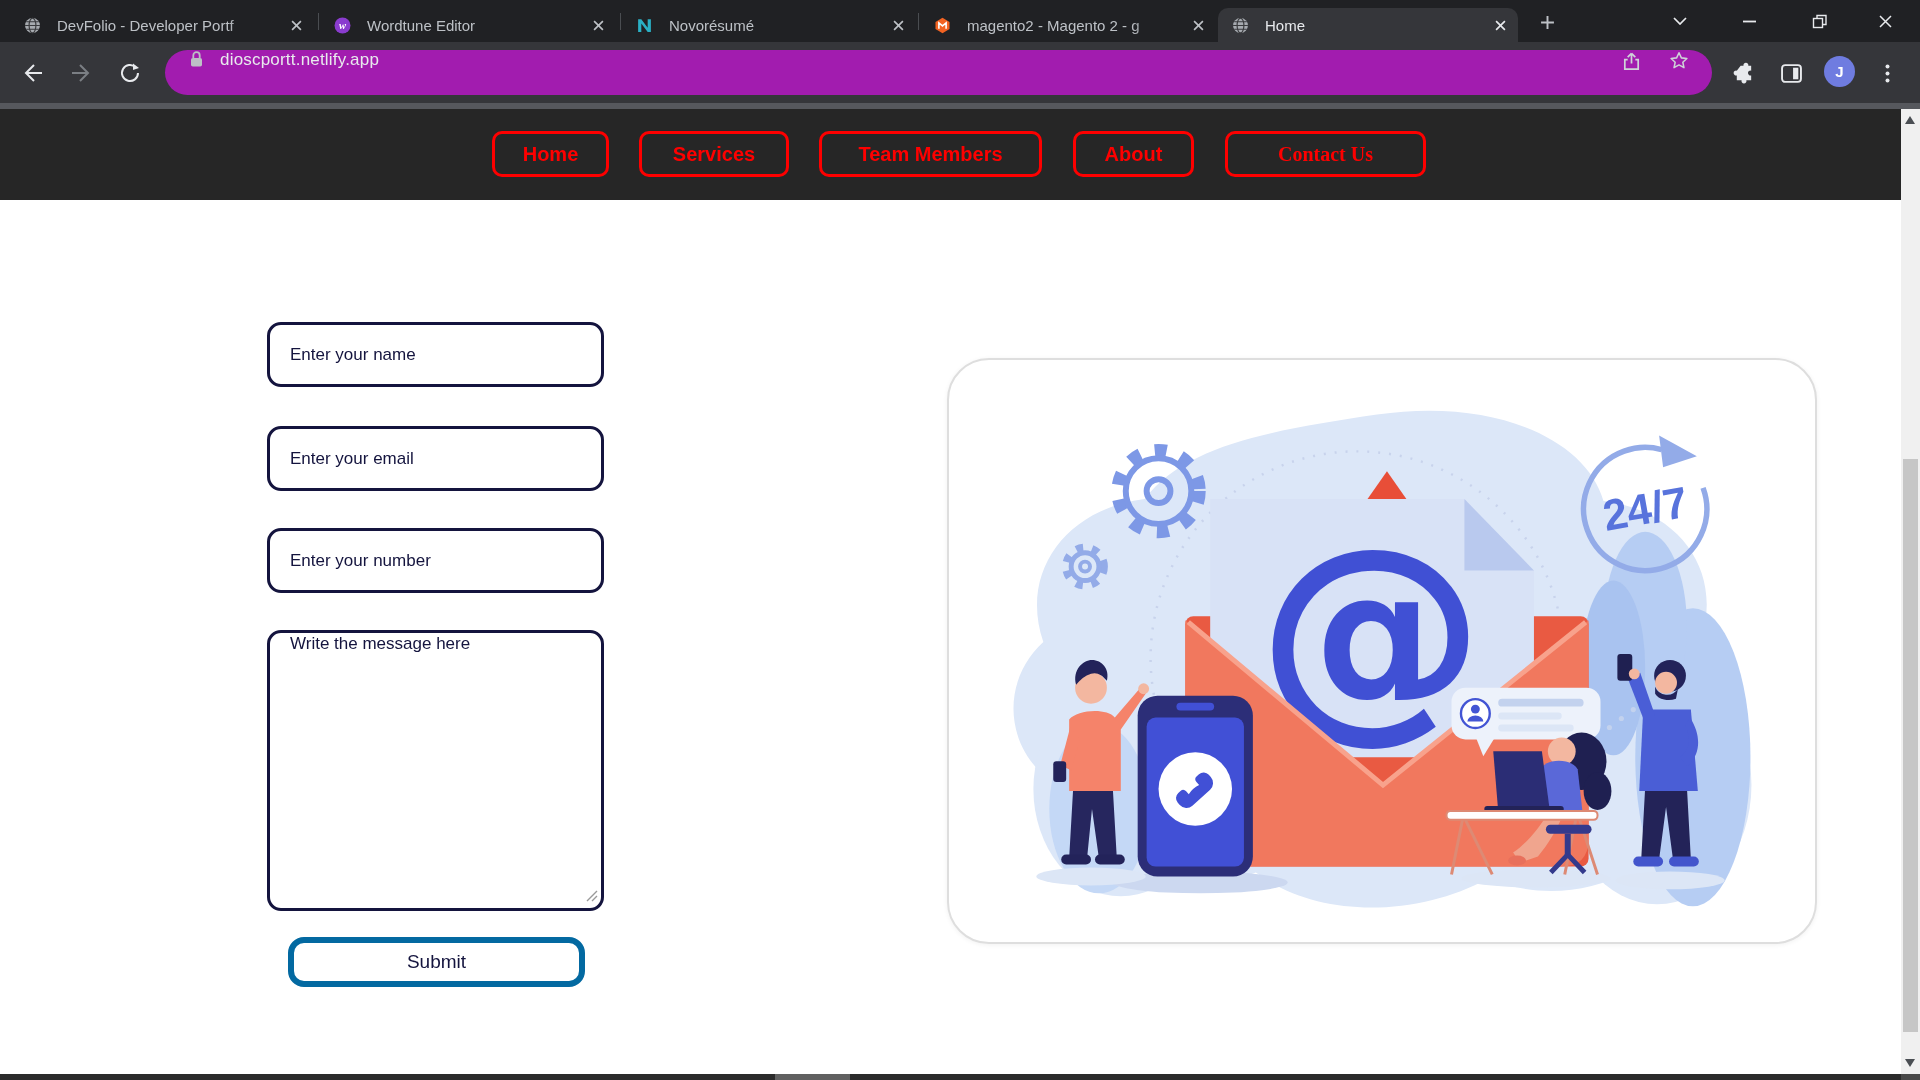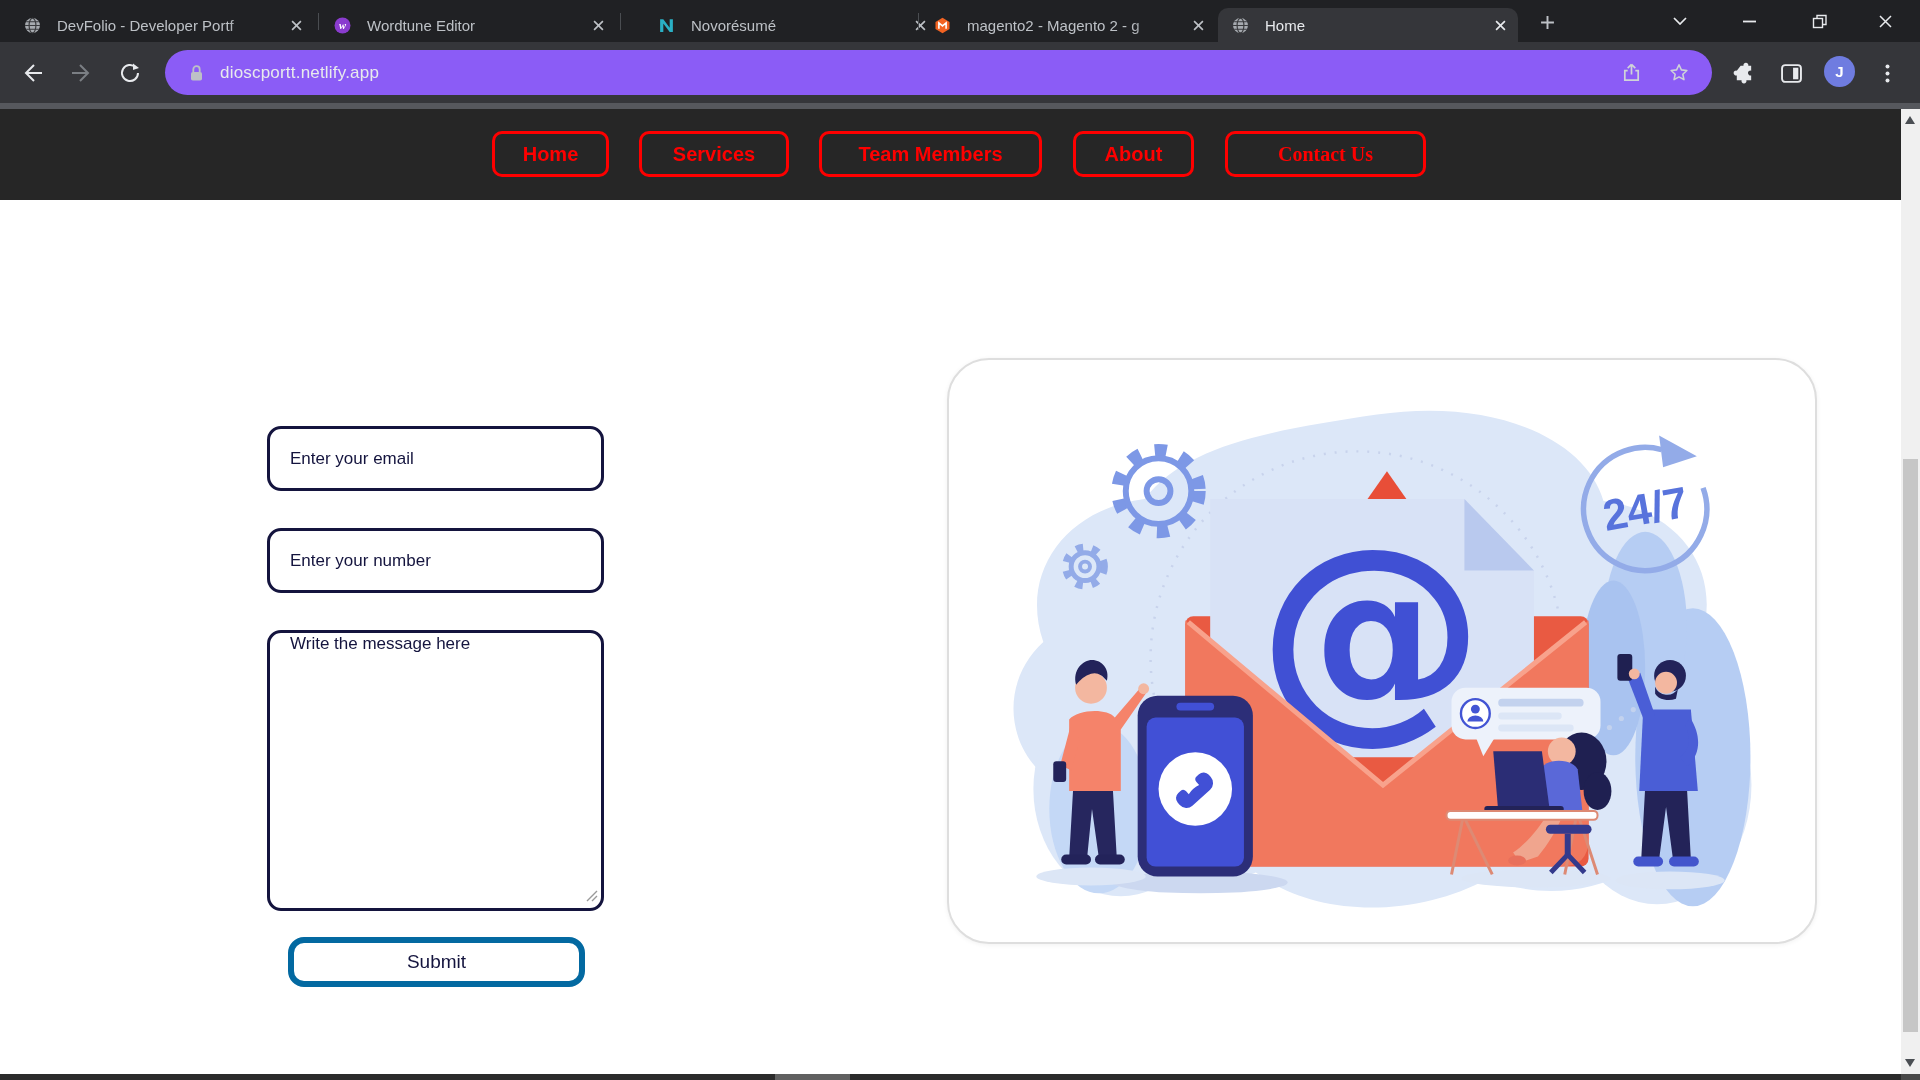--- a/index.html
+++ b/index.html
@@ -18,21 +18,21 @@
              justify-content:center;flex:0 0 auto;}
   .tab-sep{position:absolute;top:13px;width:1px;height:17px;background:#4a4d51;}
   .newtab{position:absolute;left:1534px;top:9px;width:26px;height:26px;display:flex;
           align-items:center;justify-content:center;border-radius:50%;}
   .winctl{position:absolute;top:0;width:46px;height:42px;display:flex;align-items:center;justify-content:center;}
 
   
   .toolbar{position:absolute;top:42px;left:0;width:1920px;height:61px;background:#35363a;}
   .tb-btn{position:absolute;top:16px;width:30px;height:30px;display:flex;align-items:center;justify-content:center;border-radius:50%;}
   .omnibox{position:absolute;left:165px;top:8px;width:1547px;height:45px;border-radius:23px;
-           background:#8b5cf6;display:flex;align-items:center;}
+           background:#a21caf;display:flex;align-items:flex-start;}
   .omnibox .lock{margin-left:24px;display:flex;}
   .url{margin-left:16px;color:#e8eaed;font-size:17px;letter-spacing:.2px;}
   .ob-right{position:absolute;right:22px;display:flex;gap:26px;align-items:center;}
   .avatar{position:absolute;left:1824px;top:14px;width:31px;height:31px;border-radius:50%;
           background:#6f7ce0;color:#fff;font-size:15px;font-weight:bold;display:flex;
           align-items:center;justify-content:center;}
   .chrome-sep{position:absolute;top:103px;left:0;width:1920px;height:6px;background:#56585d;}
 
   
   .page{position:absolute;top:109px;left:0;width:1901px;height:965px;background:#ffffff;overflow:hidden;}
@@ -99,21 +99,21 @@
       </svg>
       <span class="tab-title">Wordtune Editor</span>
       <span class="tab-close">
         <svg width="11" height="11" viewBox="0 0 10 10">
             <path d="M1,1 L9,9 M9,1 L1,9" stroke="#bdc1c6" stroke-width="1.5"></path>
           </svg>
       </span>
     </div>
     <div class="tab-sep" style="left:620px;"></div>
 
-    <div class="tab" style="left:644px;width:294px;">
+    <div class="tab" style="left:622px;width:294px;">
       <svg width="17" height="17" viewBox="0 0 16 16">
         <path d="M2,14 V2 h3 l6,8 V2 h3 v12 h-3 L5,6 v8 z" fill="#2ab0c5"></path>
       </svg>
       <span class="tab-title">Novorésumé</span>
       <span class="tab-close">
         <svg width="11" height="11" viewBox="0 0 10 10">
             <path d="M1,1 L9,9 M9,1 L1,9" stroke="#bdc1c6" stroke-width="1.5"></path>
           </svg>
       </span>
     </div>
@@ -242,20 +242,21 @@
   <div class="page">
 
     <div class="site-nav">
       <button class="nav-btn" style="left:492px;width:117px;">Home</button>
       <button class="nav-btn" style="left:639px;width:150px;">Services</button>
       <button class="nav-btn" style="left:819px;width:223px;">Team Members</button>
       <button class="nav-btn" style="left:1073px;width:121px;">About</button>
       <button class="nav-btn" style="left:1225px;width:201px;font-family:Liberation Serif, serif;">Contact Us</button>
     </div>
 
+    <input class="field" style="top: 213px; height: 65px;" type="text" placeholder="Enter your name">
     <input class="field" style="top: 317px; height: 65px;" type="text" placeholder="Enter your email">
     <input class="field" style="top: 419px; height: 65px;" type="text" placeholder="Enter your number">
     <textarea class="field" style="top: 521px; height: 281px;" placeholder="Write the message here"></textarea>
     <svg class="grip" width="14" height="14" viewBox="0 0 14 14">
       <path d="M3,13 L13,3 M8,13 L13,8" stroke="#9a9a9a" stroke-width="1.4"></path>
       </svg>
     <button class="submit-btn">Submit</button>
 
     <div class="illu-card">
       <svg viewBox="0 0 870 586">

